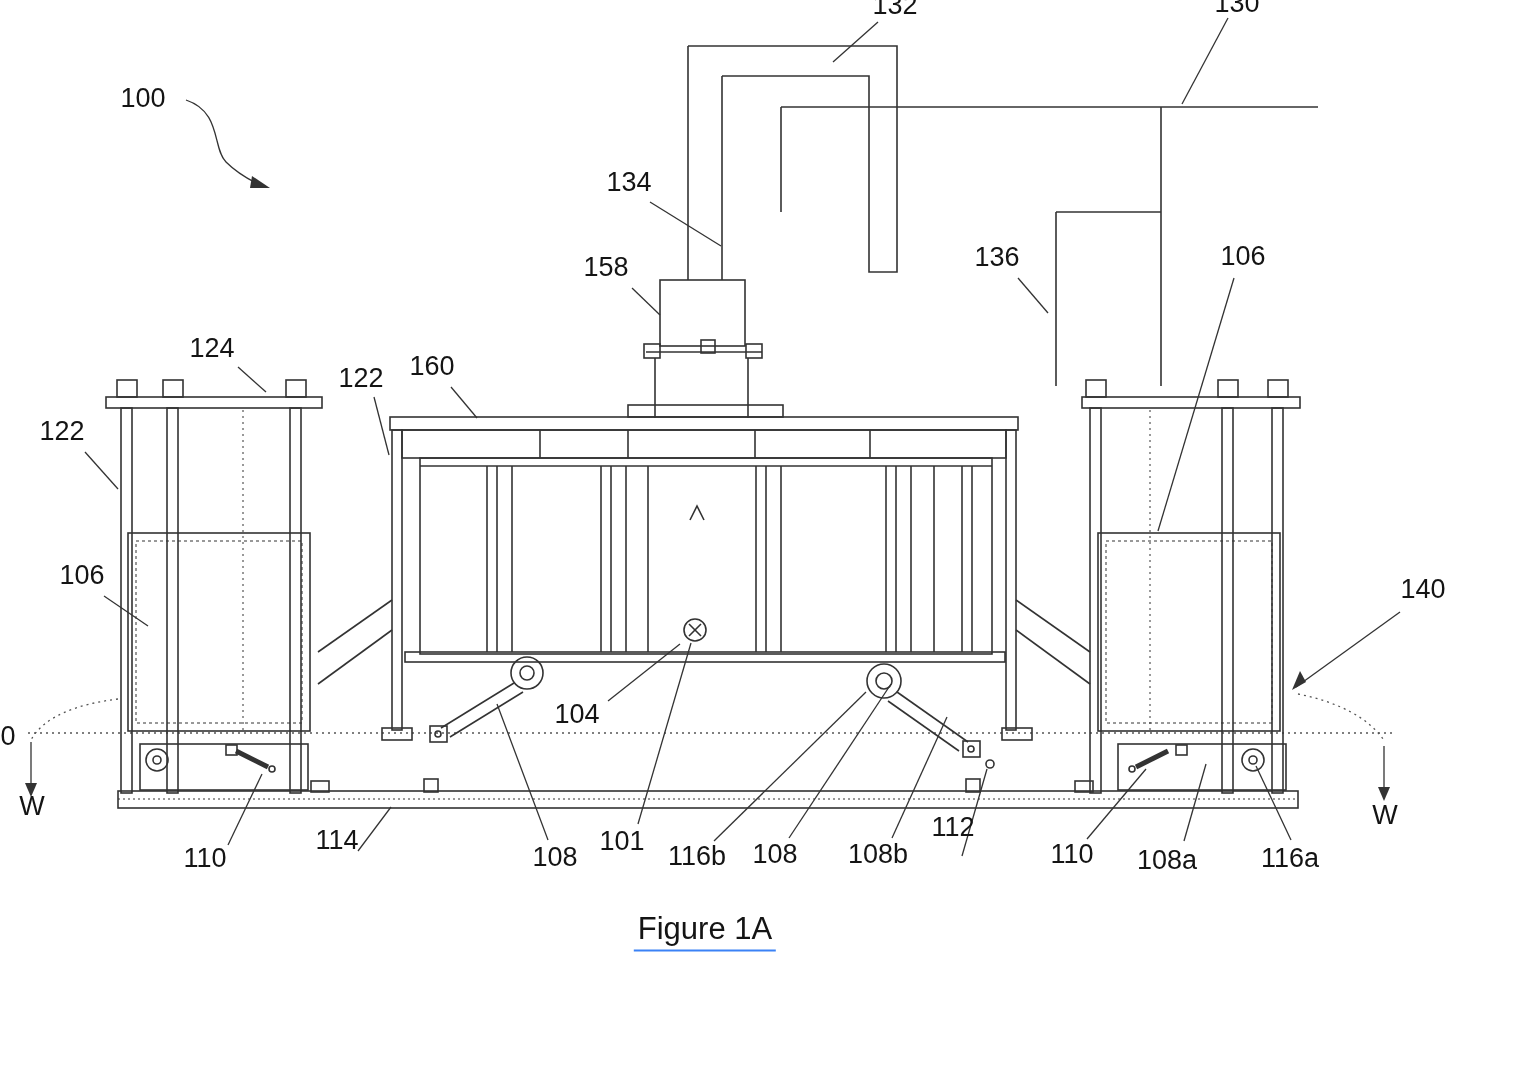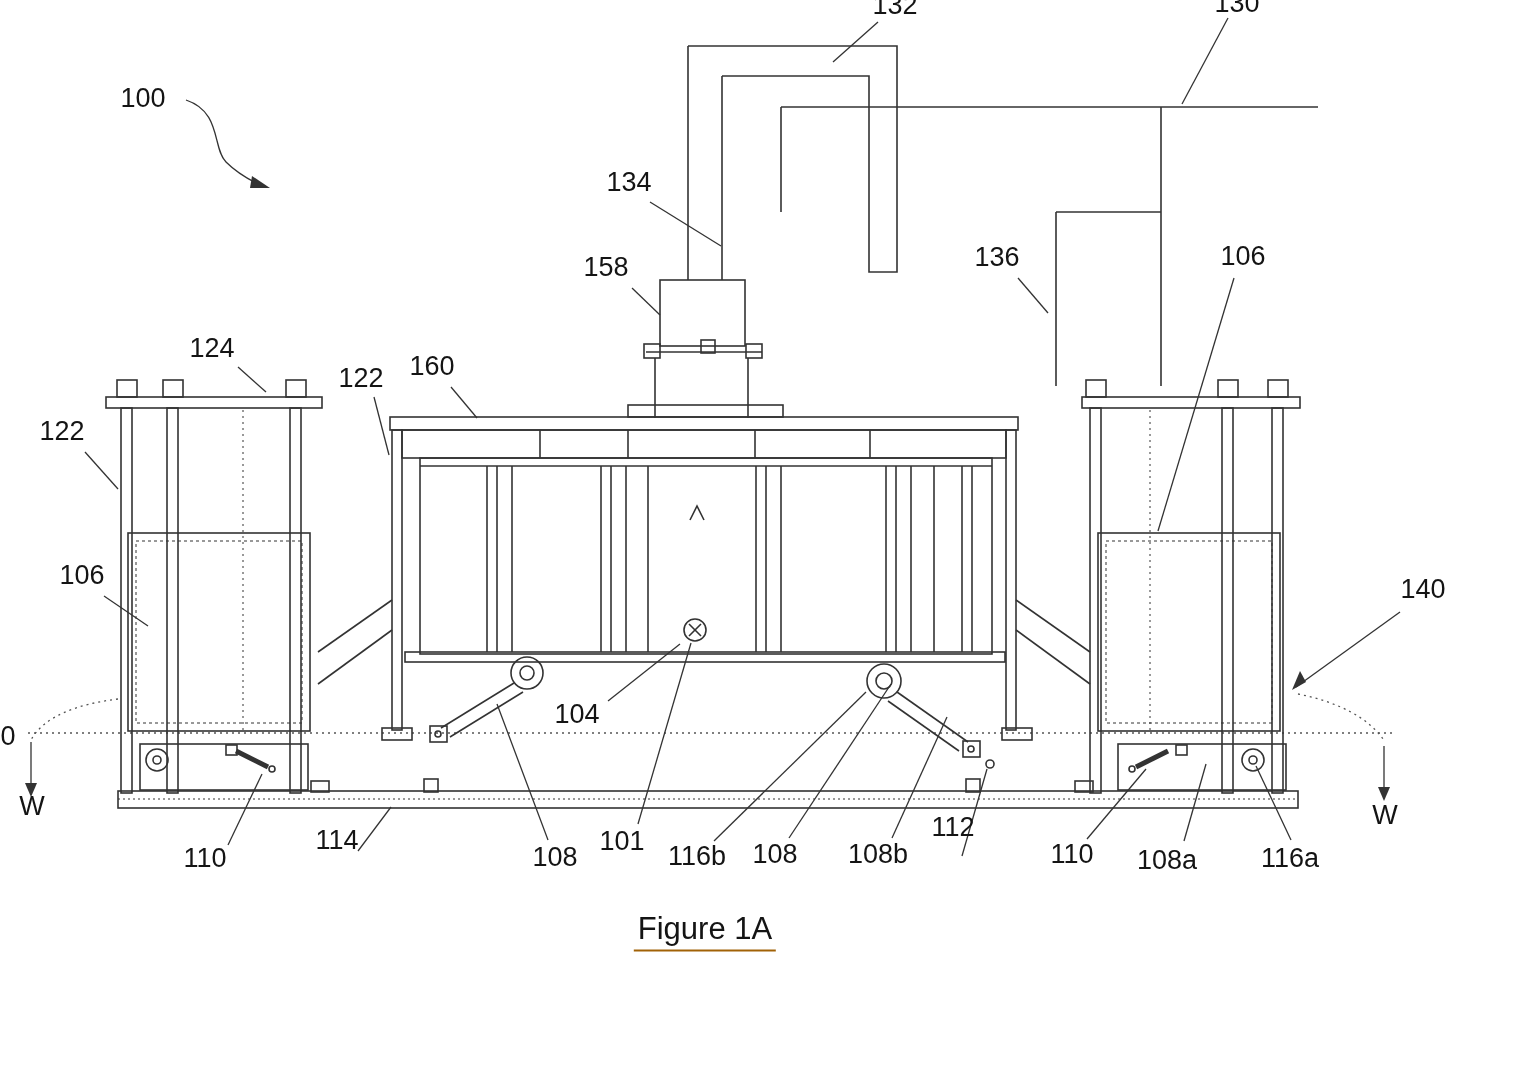--- a/index.html
+++ b/index.html
@@ -28,21 +28,21 @@
     line-height: 1.05;
     color: #141414;
     white-space: nowrap;
     z-index: 2;
   }
   .cap {
     position: absolute;
     transform: translate(-50%, -50%);
     font-size: 31px;
     color: #141414;
-    border-bottom: 2px solid #a16207;
+    border-bottom: 2px solid #3b82f6;
     padding: 0 4px 3px 4px;
     white-space: nowrap;
     z-index: 2;
   }
 </style>
 </head>
 <body>
 
 <div id="canvas">
 

